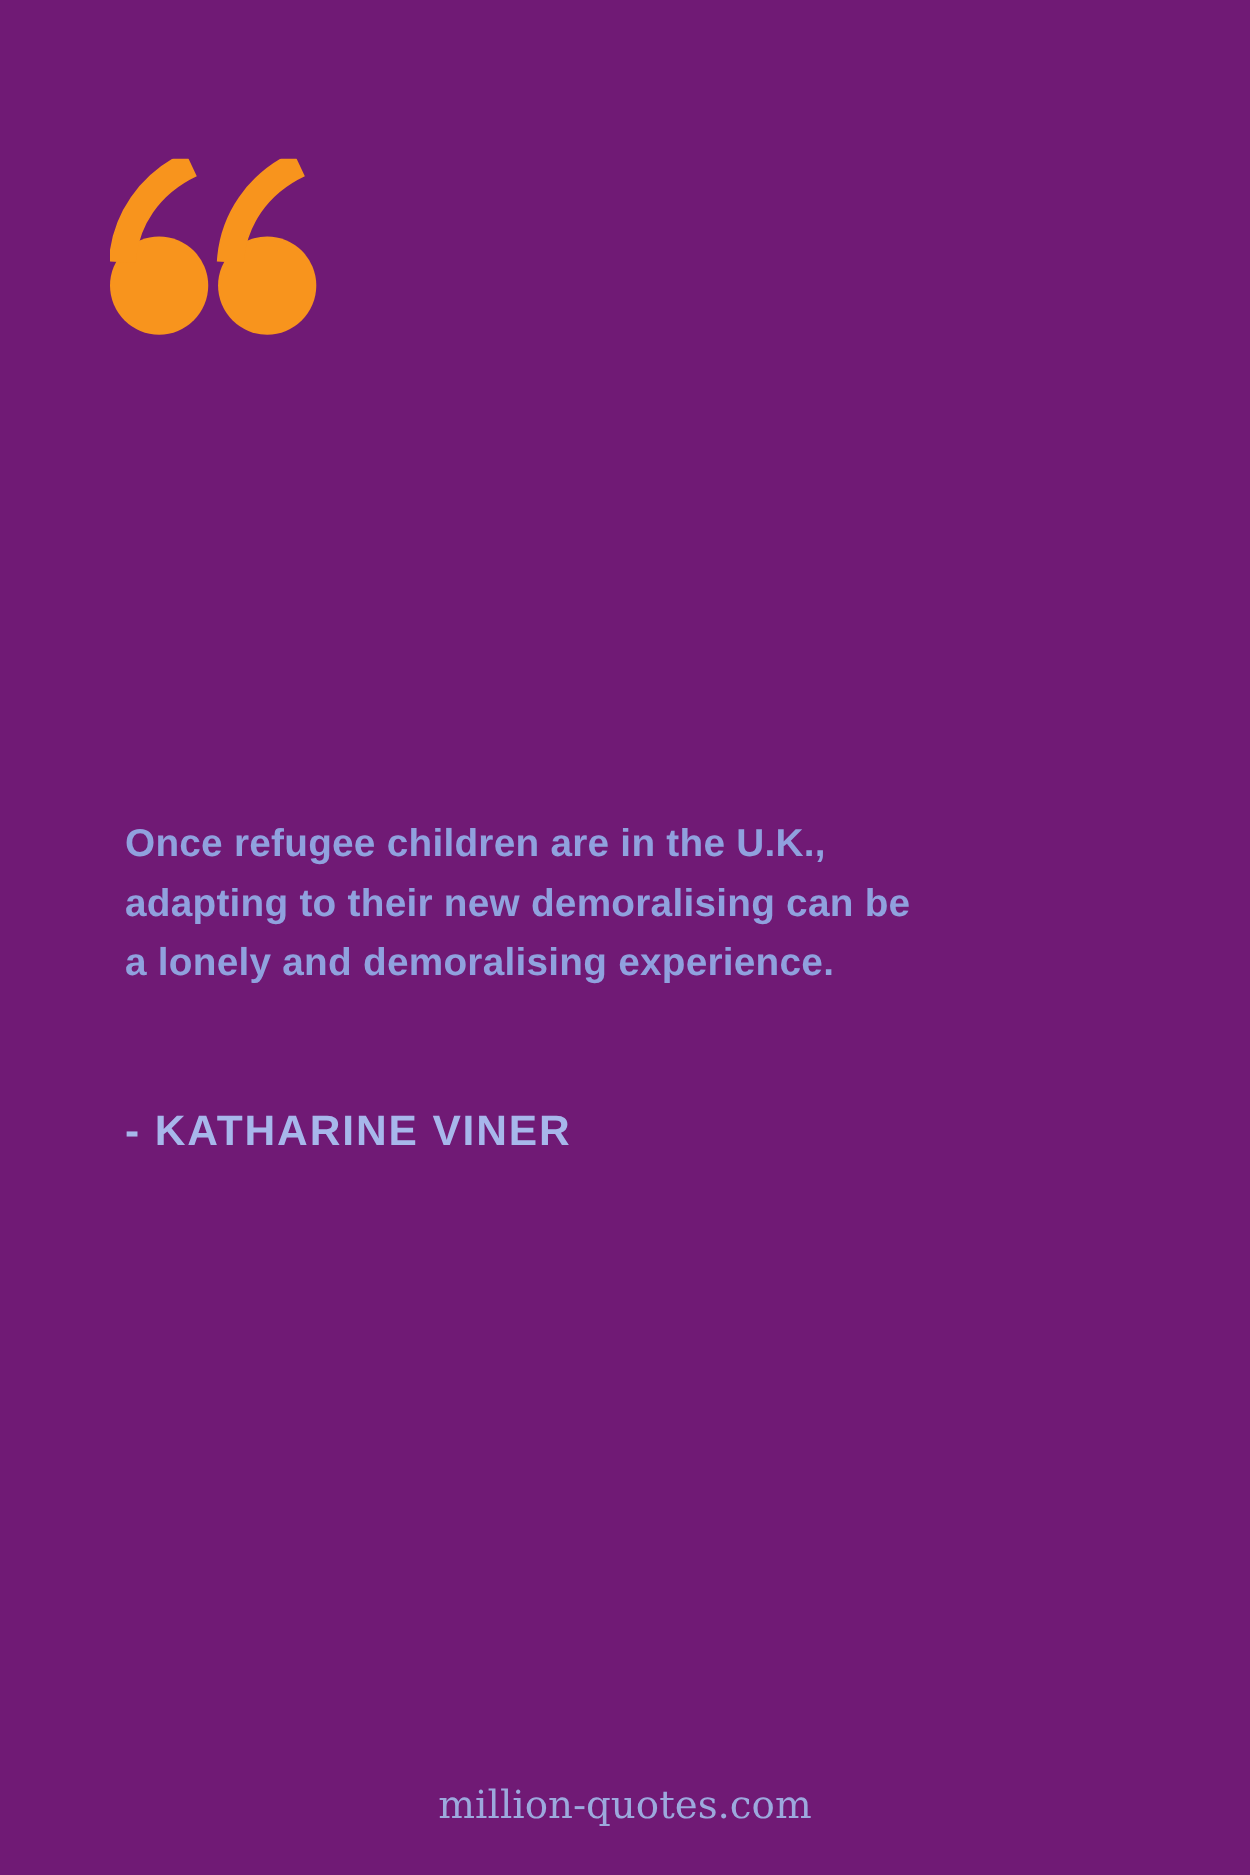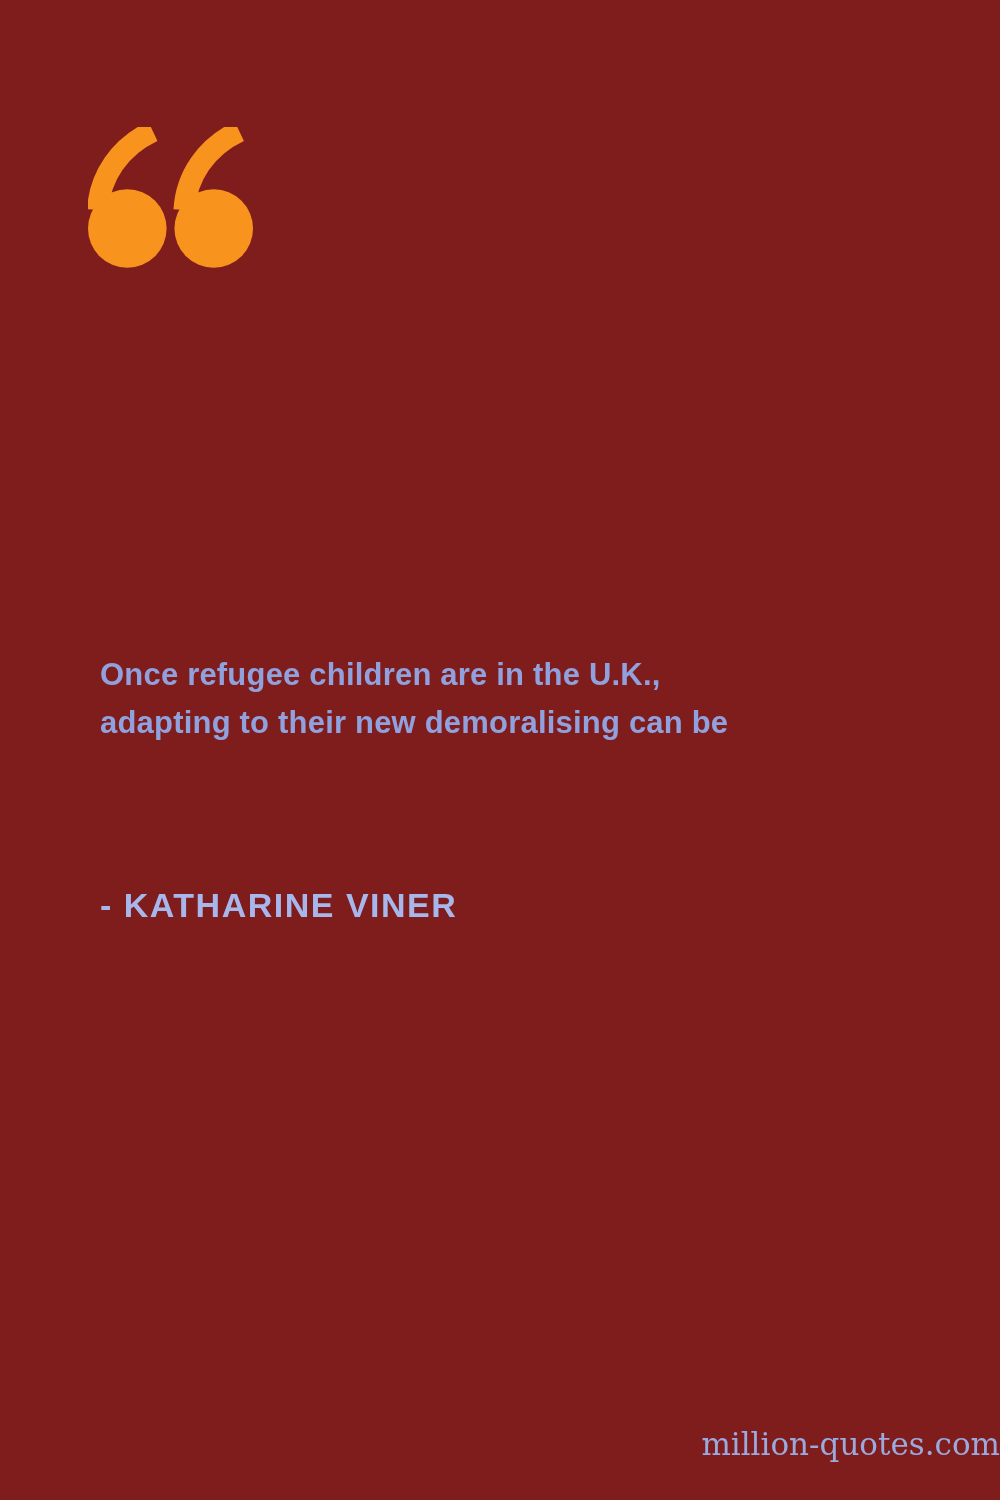--- a/index.html
+++ b/index.html
@@ -37,44 +37,45 @@
     font-size: 34px;
     font-weight: bold;
     letter-spacing: 1.5px;
     text-align: center;
   }
   .footer {
     position: absolute;
     left: 0;
     top: 1426px;
     width: 1000px;
-    text-align: right;
+    text-align: center;
     font-family: "DejaVu Serif", "Liberation Serif", serif;
     font-size: 31px;
     font-weight: normal;
   }
 </style>
 </head>
 <body>
 
-<div class="canvas" style="background-color: #7f1d1d;">
+<div class="canvas" style="background-color: #701a75;">
 
   <svg class="quote-mark" viewBox="0 0 170 145" xmlns="http://www.w3.org/2000/svg">
     <g fill="#F8941D">
       <circle cx="40" cy="103" r="40"></circle>
       <path d="M 10 84 C 12 50 32 20 66 4" fill="none" stroke="#F8941D" stroke-width="22" stroke-linecap="butt"></path>
     </g>
     <g fill="#F8941D" transform="translate(88,0)">
       <circle cx="40" cy="103" r="40"></circle>
       <path d="M 10 84 C 12 50 32 20 66 4" fill="none" stroke="#F8941D" stroke-width="22" stroke-linecap="butt"></path>
     </g>
   </svg>
 
   <div class="quote-text" style="color: rgb(144, 161, 222);">
     <div>Once refugee children are in the U.K.,</div>
     <div>adapting to their new demoralising can be</div>
+    <div>a lonely and demoralising experience.</div>
   </div>
 
   <div class="attribution" style="color: rgb(167, 183, 235);">- KATHARINE VINER</div>
 
   <div class="footer" style="color: rgb(156, 169, 221);">million-quotes.com</div>
 
 </div>
 
 </body></html>

